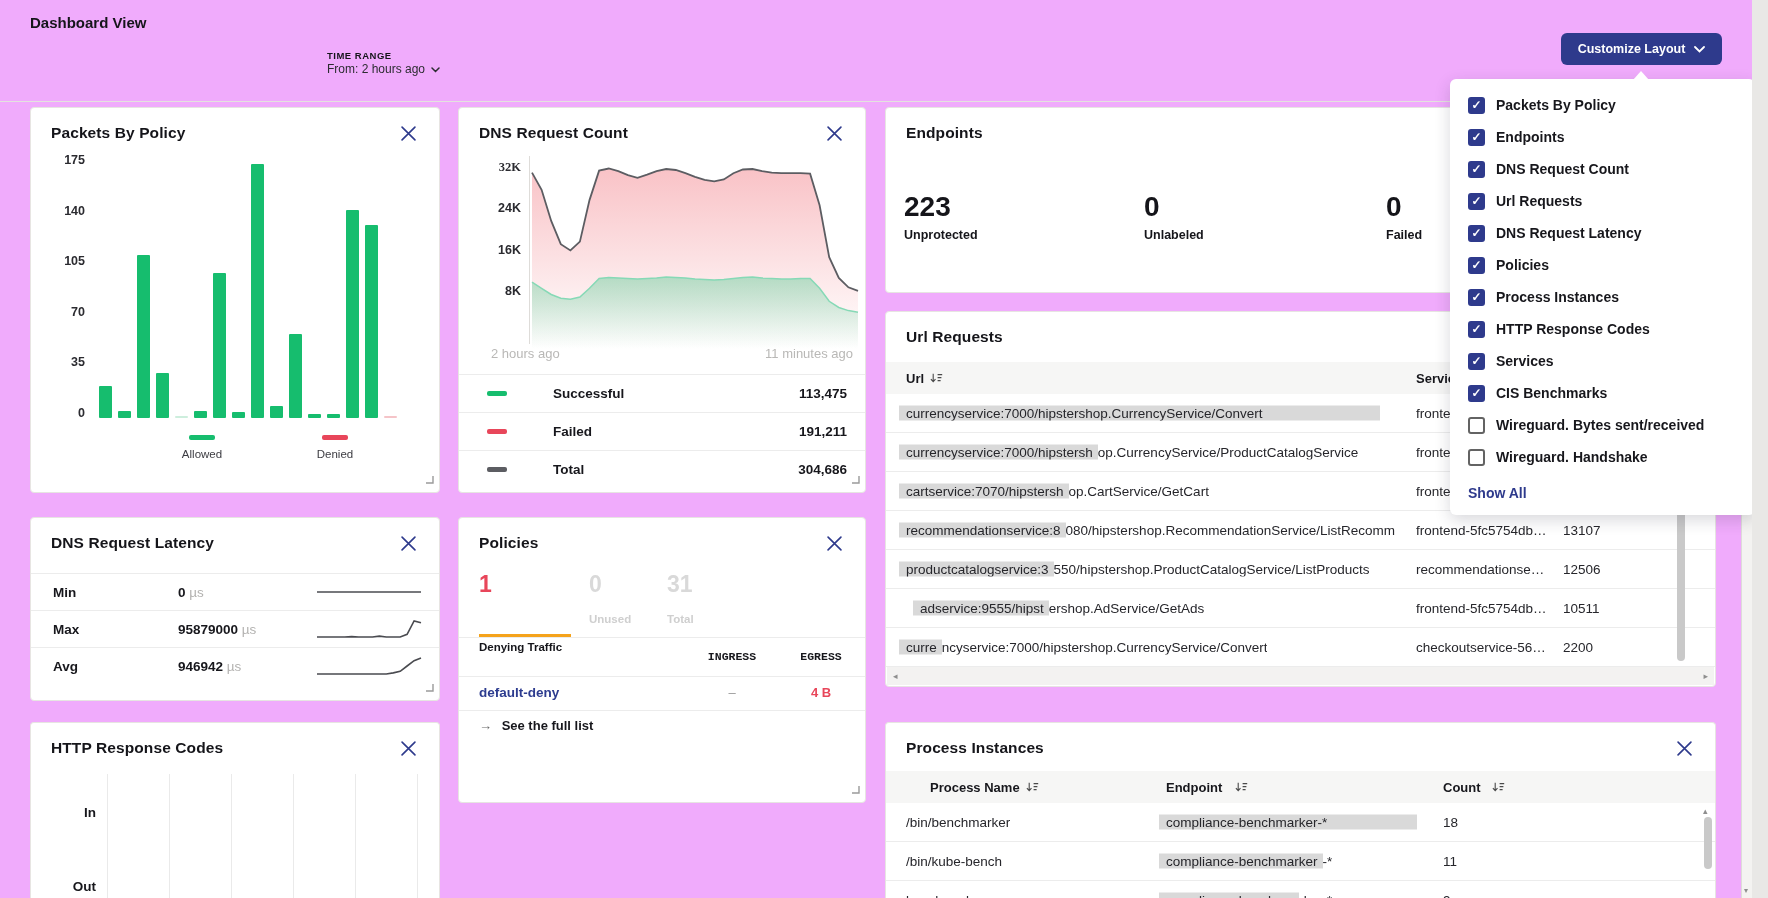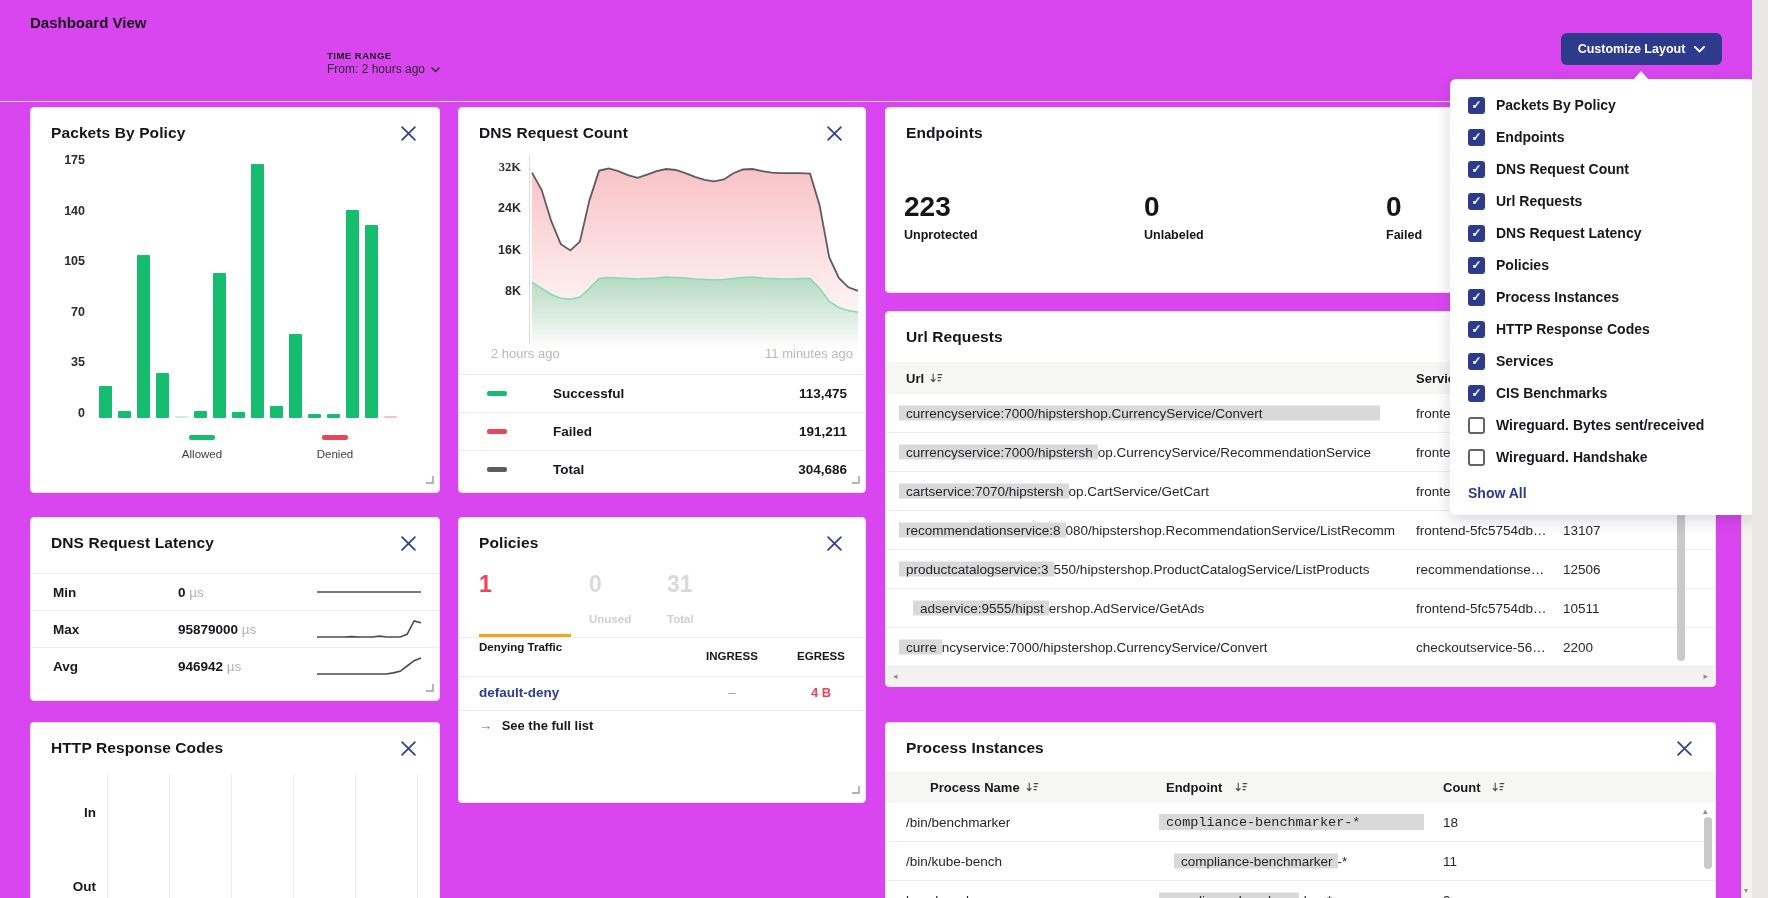--- a/index.html
+++ b/index.html
@@ -1,18 +1,18 @@
 <!DOCTYPE html>
 <html><head>
 <meta charset="utf-8">
 <style>
   * { margin:0; padding:0; box-sizing:border-box; }
   html,body { background:#e9e8e6; }
   body { font-family:"Liberation Sans", sans-serif; }
-  #app { position:relative; width:1752px; height:898px; background:#d946ef; overflow:hidden; }
+  #app { position:relative; width:1752px; height:898px; background:#f0abfc; overflow:hidden; }
   .abs { position:absolute; }
   .card { position:absolute; background:#fff; border:1px solid #e7e5e2; border-radius:4px; }
   .card-title { position:absolute; left:20px; top:16px; font-size:15.5px; font-weight:800; color:#15151a; letter-spacing:.1px; }
   .close-x { position:absolute; right:20px; top:18px; width:18px; height:18px; cursor:pointer; }
   .resize-corner { position:absolute; right:5px; bottom:4px; }
   
   .page-title { position:absolute; left:30px; top:14px; font-size:15px; font-weight:700; color:#15151a; }
   .select-box { position:absolute; left:30px; top:46px; width:280px; height:41px; background:#fff; border:1px solid #d9d7d3; border-radius:9px; display:flex; align-items:center; padding:0 16px 0 18px; cursor:pointer; }
   .select-box .val { font-size:15px; color:#15151a; flex:1; }
   .tr-label { position:absolute; left:327px; top:50px; font-size:9.5px; font-weight:800; letter-spacing:.5px; color:#15151a; }
@@ -46,37 +46,37 @@
   
   .stat { position:absolute; top:85px; }
   .stat .v { font-size:28px; font-weight:800; color:#15151a; line-height:1; }
   .stat .l { font-size:12.5px; font-weight:700; color:#15151a; margin-top:7px; }
   
   .thead { position:absolute; left:0; right:0; height:32px; background:#f6f6f5; display:flex; align-items:center; font-size:13px; font-weight:700; color:#17171c; }
   .trow { position:relative; height:39px; border-bottom:1px solid #ececec; font-size:13.5px; color:#26262b; }
   .cell { position:absolute; top:50%; transform:translateY(-50%); white-space:nowrap; overflow:hidden; }
   .hl { background:#d9d9d9; padding:5px 5px 5px 7px; }
   .hl.padw { padding-right:118px; }
-  .hl.padp { padding-right:90px;font-family:Liberation Mono, monospace; }
+  .hl.padp { padding-right:90px; }
   .sort-svg { margin-left:6px; }
   .vscroll { position:absolute; width:8px; border-radius:4px; background:#c9c9c9; }
   .hscroll-track { position:absolute; left:1px; right:1px; bottom:1px; height:18px; background:#f3f2f1; display:flex; align-items:center; justify-content:space-between; padding:0 6px; color:#8e8e8e; font-size:9px; }
   .scroll-arrow { color:#8e8e8e; font-size:9px; line-height:1; }
   
   .lat-row { height:37px; border-top:1px solid #ececec; position:relative; }
   .lat-name { position:absolute; left:22px; top:50%; transform:translateY(-50%); font-size:13.5px; font-weight:600; color:#17171c; }
   .lat-val { position:absolute; left:147px; top:50%; transform:translateY(-50%); font-size:13.5px; font-weight:600; color:#17171c; }
   .lat-val .unit { color:#b3b2b0; font-weight:400; }
   .lat-spark { position:absolute; left:283px; top:50%; transform:translateY(-50%); }
   
   .pol-num { position:absolute; top:53px; font-size:23px; font-weight:800; }
   .pol-lab { position:absolute; top:95px; font-size:11.5px; font-weight:700; }
   .pol-underline { position:absolute; left:20px; top:116px; width:92px; height:3px; background:#f5a31b; }
   .pol-sep { position:absolute; left:0; right:0; height:1px; background:#ececec; }
-  .pol-colhead { position:absolute; top:132px; width:76px; text-align:center; font-size:11.5px; font-weight:700; color:#17171c; }
+  .pol-colhead { position:absolute; top:132px; width:76px; text-align:center; font-size:11.5px; font-weight:700; color:#17171c;font-family:Liberation Mono, monospace; }
   .pol-footer { position:absolute; left:20px; top:200px; font-size:13px; font-weight:600; color:#17171c; cursor:pointer; }
   
   .grid-line { position:absolute; top:51px; bottom:0; width:1px; background:#eaeaea; }
   .io-label { position:absolute; width:65px; text-align:right; font-size:13.5px; font-weight:600; color:#17171c; }
   
   .page-scroll { position:absolute; right:0; top:102px; bottom:0; width:11px; background:#f4f3f1; border-left:1px solid #dedcd8; z-index:40; }
   .page-scroll .down { position:absolute; bottom:3px; left:2px; color:#8e8e8e; font-size:8px; }
   .link-blue { color:#2d3c8f; font-weight:600; }
 </style>
 </head>
@@ -226,21 +226,21 @@
       <span style="position:absolute;left:530px;">Service</span>
       <span style="position:absolute;left:677px;">Count</span>
     </div>
     <div class="abs" style="left:0;right:0;top:82px;">
       <div class="trow">
         <span class="cell" style="left:13px;max-width:505px;"><span class="hl padw">currencyservice:7000/hipstershop.CurrencyService/Convert</span><span></span></span>
         <span class="cell" style="left:530px;max-width:135px;">frontend-5fc5754db…</span>
         <span class="cell" style="left:677px;"></span>
       </div>
       <div class="trow">
-        <span class="cell" style="left:13px;max-width:505px;"><span class="hl">currencyservice:7000/hipstersh</span><span>op.CurrencyService/RecommendationService</span></span>
+        <span class="cell" style="left:13px;max-width:505px;"><span class="hl">currencyservice:7000/hipstersh</span><span>op.CurrencyService/ProductCatalogService</span></span>
         <span class="cell" style="left:530px;max-width:135px;">frontend-5fc5754db…</span>
         <span class="cell" style="left:677px;"></span>
       </div>
       <div class="trow">
         <span class="cell" style="left:13px;max-width:505px;"><span class="hl">cartservice:7070/hipstersh</span><span>op.CartService/GetCart</span></span>
         <span class="cell" style="left:530px;max-width:135px;">frontend-5fc5754db…</span>
         <span class="cell" style="left:677px;"></span>
       </div>
       <div class="trow">
         <span class="cell" style="left:13px;max-width:505px;"><span class="hl">recommendationservice:8</span><span>080/hipstershop.RecommendationService/ListRecomm</span></span>
@@ -367,21 +367,21 @@
         </svg>
     </div>
     <div class="abs" style="left:0;right:0;top:80px;">
       <div class="trow">
         <span class="cell" style="left:20px;">/bin/benchmarker</span>
         <span class="cell" style="left:273px;max-width:265px;"><span class="hl padp">compliance-benchmarker-*</span><span></span></span>
         <span class="cell" style="left:557px;">18</span>
       </div>
       <div class="trow">
         <span class="cell" style="left:20px;">/bin/kube-bench</span>
-        <span class="cell" style="left:273px;max-width:265px;margin-left:15px;"><span class="hl">compliance-benchmarker</span><span>-*</span></span>
+        <span class="cell" style="left:273px;max-width:265px;"><span class="hl">compliance-benchmarker</span><span>-*</span></span>
         <span class="cell" style="left:557px;">11</span>
       </div>
       <div class="trow">
         <span class="cell" style="left:20px;">benchmarker</span>
         <span class="cell" style="left:273px;max-width:265px;"><span class="hl">compliance-benchma</span><span>rker-*</span></span>
         <span class="cell" style="left:557px;">9</span>
       </div>
     </div>
     <span class="abs scroll-arrow" style="left:817px;top:84px;">▴</span>
     <div class="vscroll" style="left:818px;top:94px;height:52px;"></div>

